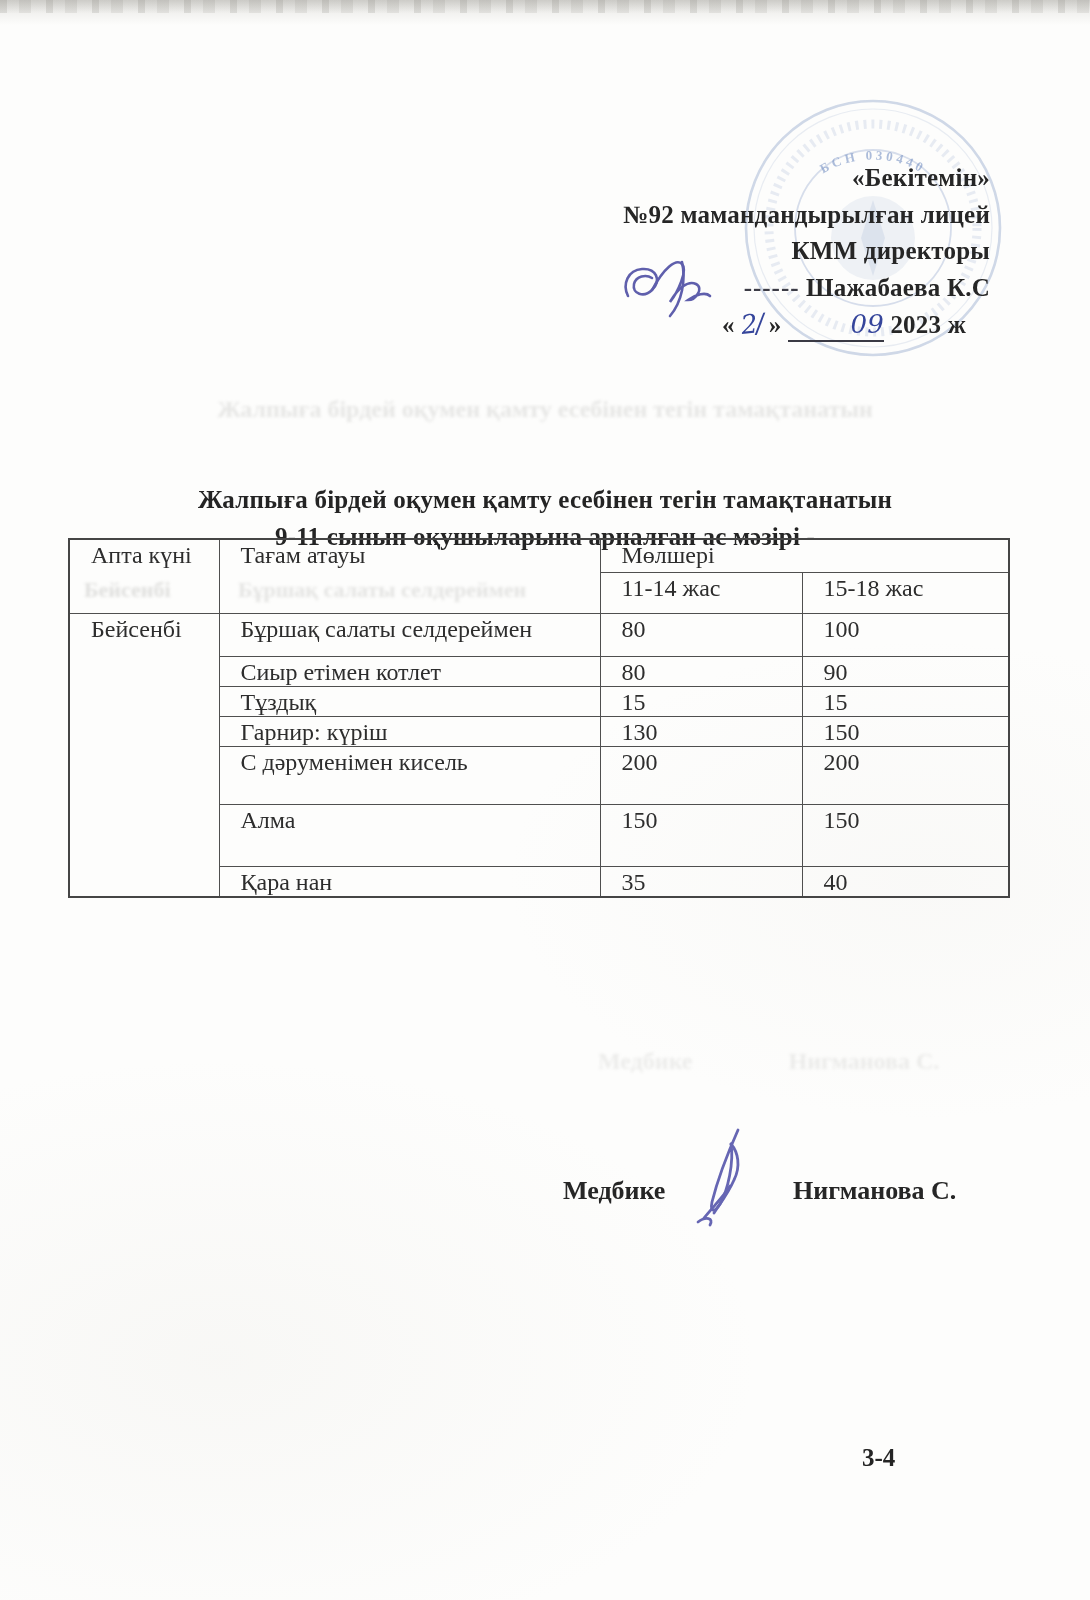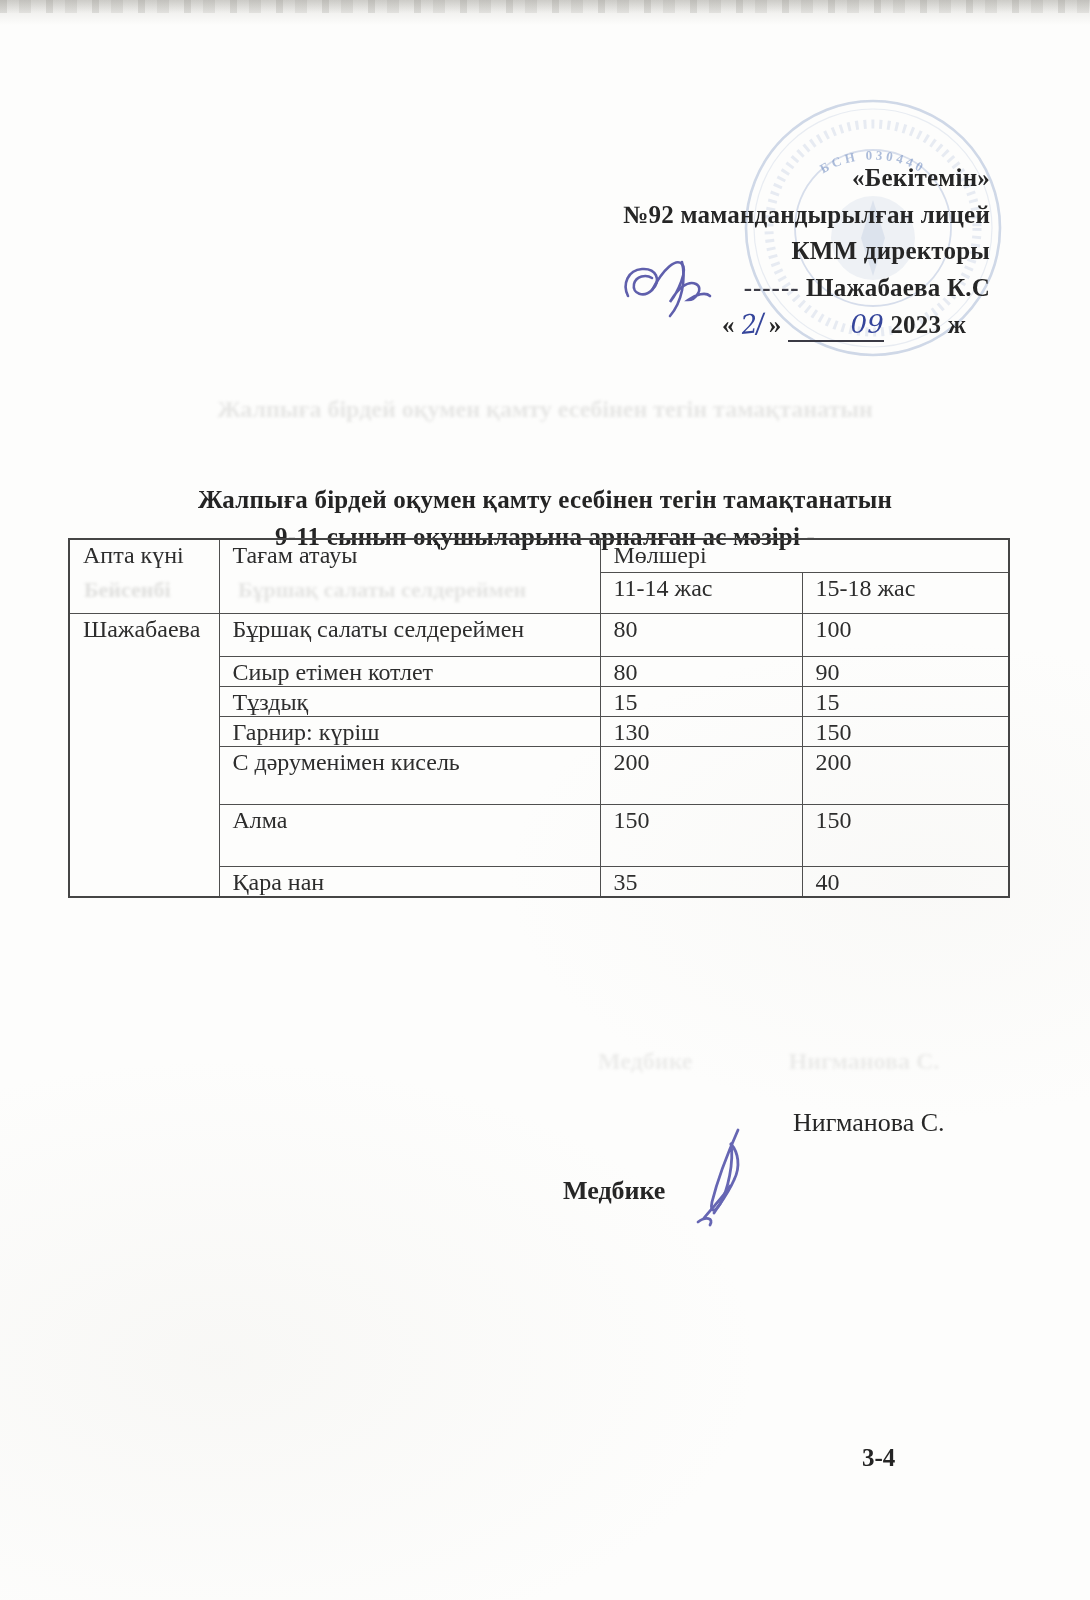--- a/index.html
+++ b/index.html
@@ -75,33 +75,33 @@
 
   
   table.menu {
     position:absolute; left:68px; top:538px;
     width:940px; border-collapse:collapse; table-layout:fixed;
     font-size:24px; color:#2d2d2d;
   }
   table.menu td, table.menu th {
     border:1.6px solid #4f4f4f;
     vertical-align:top; font-weight:normal;
-    padding:2px 6px 0 13px; text-align:left;
+    padding:2px 6px 0 21px; text-align:left;
     overflow:hidden; white-space:nowrap;
   }
   table.menu { border:2.4px solid #454545; }
   th.c { text-align:center; font-weight:bold; padding:2px 4px 0 4px; }
   th.age { font-weight:bold; padding-top:6px;margin-top:8px; }
   td.daycell { text-align:center; font-weight:bold; padding-top:5px; }
   td.num { padding-top:3px; }
   td.dish { padding-top:3px; }
 
   
   .nurse-label { position:absolute; top:1176px; left:563px; font-weight:bold; font-size:26px; color:#262626; }
-  .nurse-name  { position:absolute; top:1108px; left:793px; font-weight:normal; font-size:26px; color:#262626; }
+  .nurse-name  { position:absolute; top:1176px; left:793px; font-weight:bold; font-size:26px; color:#262626; }
   .nurse-sig   { position:absolute; top:1118px; left:668px; }
 
   .page-number { position:absolute; top:1444px; left:862px; font-weight:bold; font-size:25px; color:#242424; }
 </style>
 </head>
 <body>
 
 <div class="page">
 
   <div class="scan-edge-b"></div>
@@ -170,21 +170,21 @@
         <th class="c" rowspan="2">Тағам атауы</th>
         <th class="c" colspan="2">Мөлшері</th>
       </tr>
       <tr style="height:41px">
         <th class="age">11-14 жас</th>
         <th class="age">15-18 жас</th>
       </tr>
     </thead>
     <tbody>
       <tr style="height:43px">
-        <td class="daycell" rowspan="7">Шажабаева</td>
+        <td class="daycell" rowspan="7">Бейсенбі</td>
         <td class="dish">Бұршақ салаты селдереймен</td>
         <td class="num">80</td>
         <td class="num">100</td>
       </tr>
       <tr style="height:30px">
         <td class="dish">Сиыр етімен котлет</td>
         <td class="num">80</td>
         <td class="num">90</td>
       </tr>
       <tr style="height:29px">

